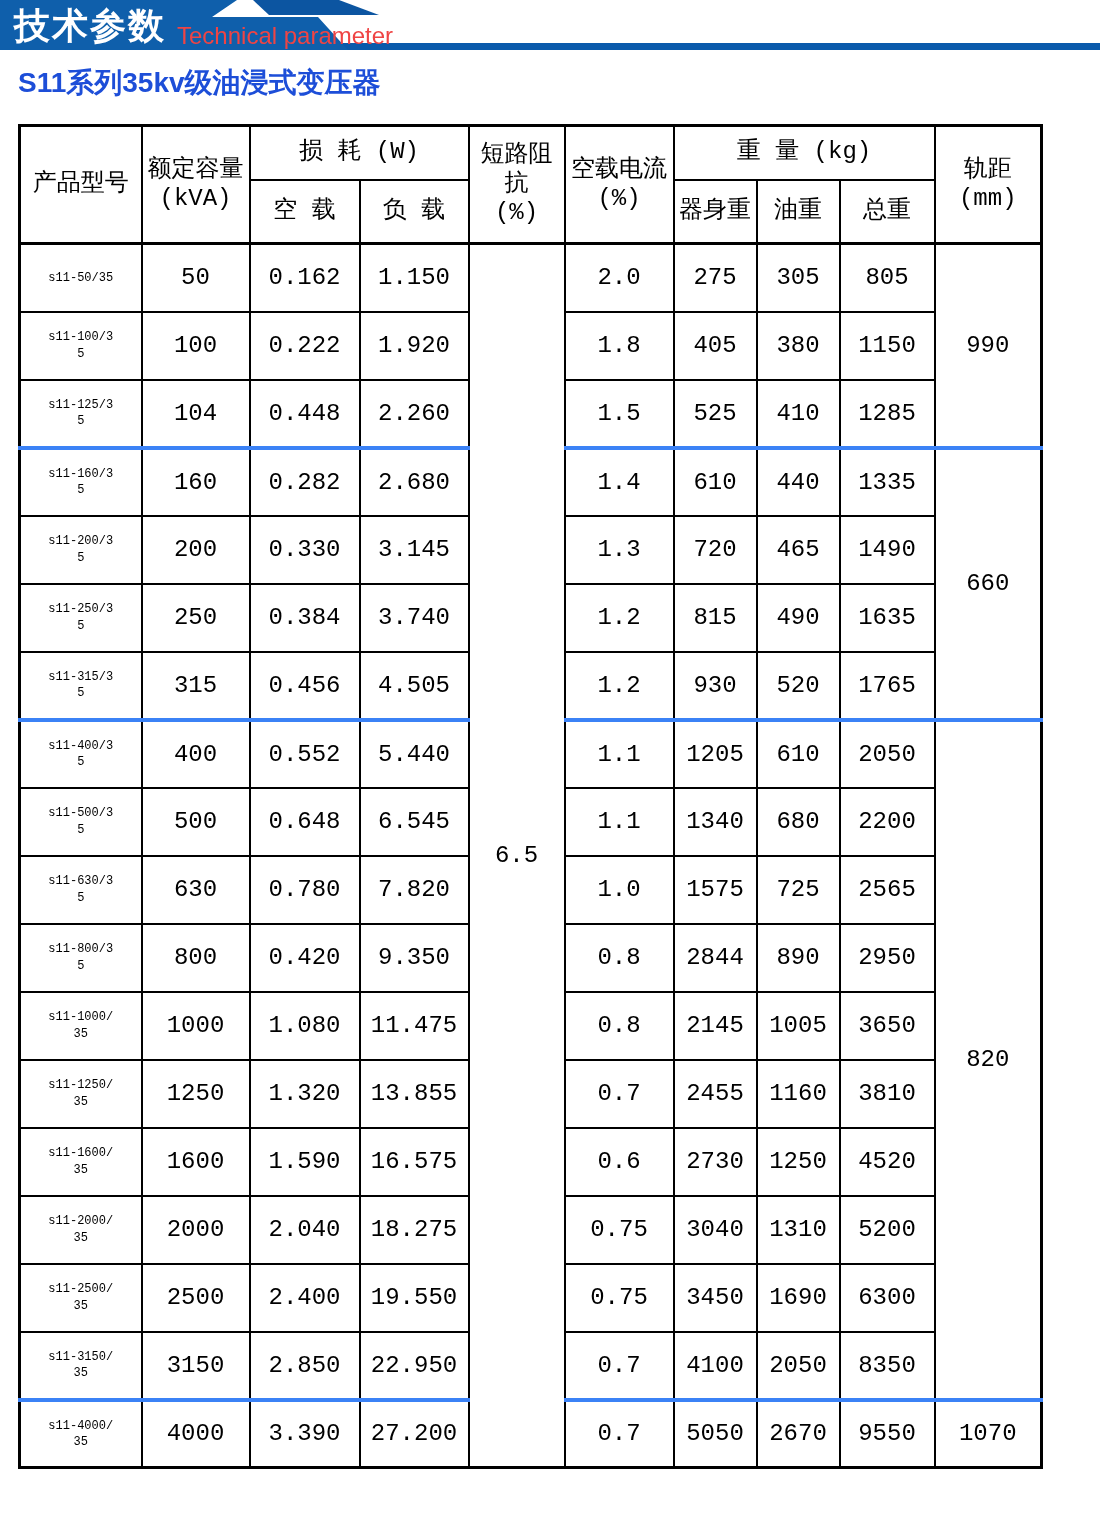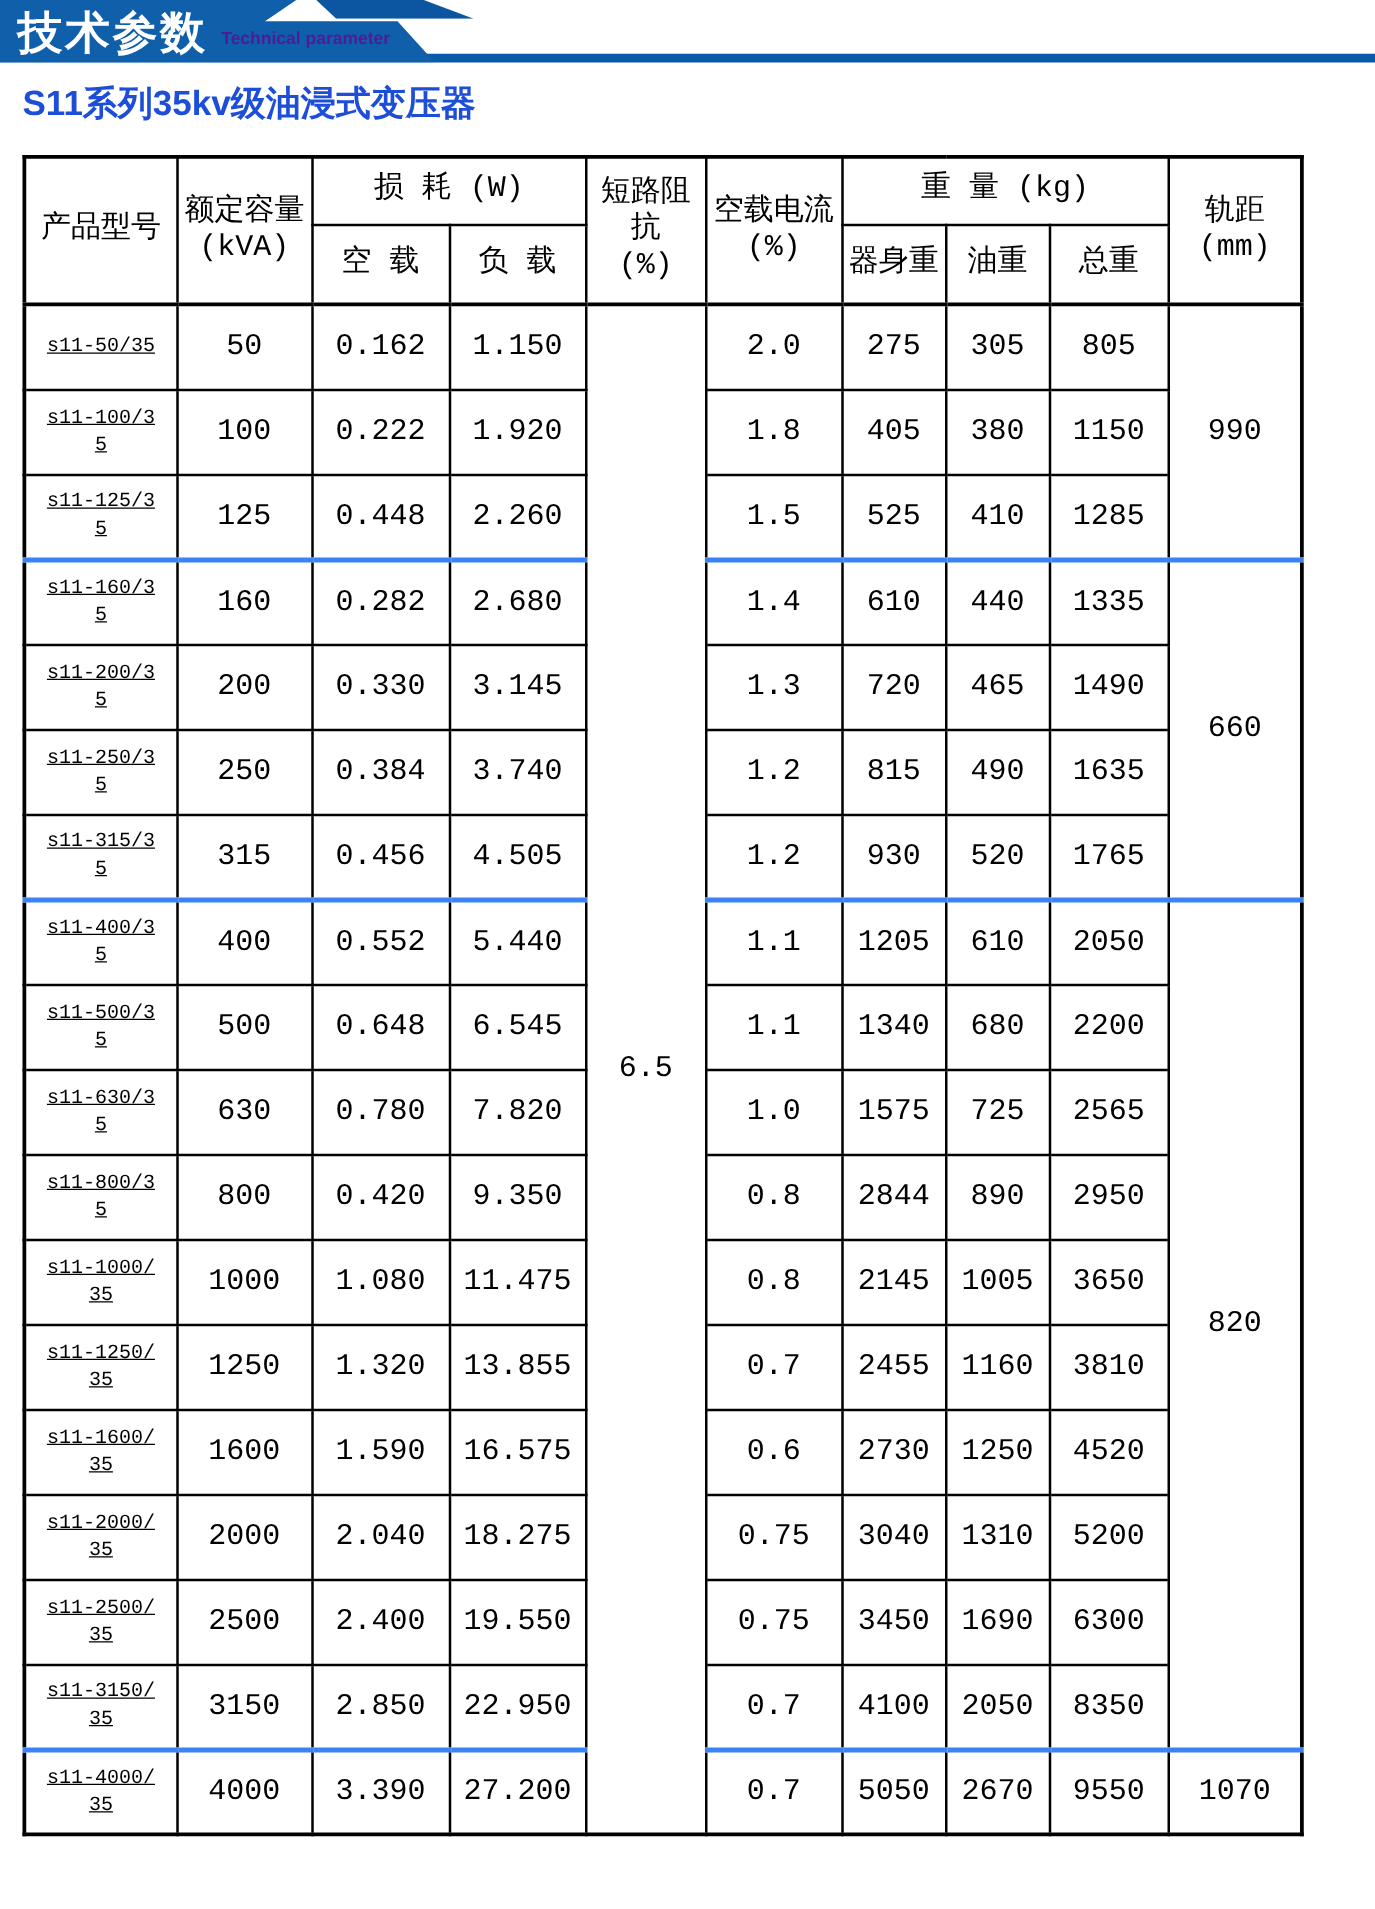--- a/index.html
+++ b/index.html
@@ -28,21 +28,21 @@
     background:#0c55a1;
     clip-path: polygon(253px 0, 339px 0, 379px 15px, 269px 15px);
   }
   .banner-zh {
     position:absolute; left:14px; top:2px;
     font-size:36px; font-weight:bold; letter-spacing:2px;
     color:#fff; white-space:nowrap;
   }
   .banner-en {
     position:absolute; left:177px; top:22px;
-    font-size:14px; font-weight:bold; color:#4c1d95; white-space:nowrap;
+    font-size:24px; font-weight:normal; color:#ef4444; white-space:nowrap;
   }
 
   
   .subtitle {
     position:absolute; left:18px; top:64px;
     font-size:28px; font-weight:bold; color:#1d4ed8; white-space:nowrap;
   }
 
   
   table.spec {
@@ -58,21 +58,21 @@
     text-align:center; vertical-align:middle;
     white-space:pre-line;
     font-weight:normal;
     overflow:hidden;
   }
   .spec thead tr.hr1 { height:54px; }
   .spec thead tr.hr2 { height:64px; }
   .spec thead th { font-size:24px; line-height:1.2; }
   .spec tbody tr { height:68px; }
   .spec tbody td { font-size:24px; }
-  .spec td.model { font-size:16px; line-height:1.35;text-decoration:underline; }
+  .spec td.model { font-size:12px; line-height:1.35; }
   .spec tbody tr.first td { border-top:3px solid #000; }
   .spec tbody tr.group-start td { border-top:4px solid #3b82f6; }
 </style>
 </head>
 <body>
 
 <div class="banner">
   <div class="banner-rule"></div>
   <div class="banner-main"></div>
   <div class="banner-fold"></div>
@@ -138,21 +138,21 @@
       <td>0.222</td>
       <td>1.920</td>
       <td>1.8</td>
       <td>405</td>
       <td>380</td>
       <td>1150</td>
     </tr>
     <tr>
       <td class="model">s11-125/3
 5</td>
-      <td>125</td>
+      <td>104</td>
       <td>0.448</td>
       <td>2.260</td>
       <td>1.5</td>
       <td>525</td>
       <td>410</td>
       <td>1285</td>
     </tr>
     <tr class="group-start">
       <td class="model">s11-160/3
 5</td>

